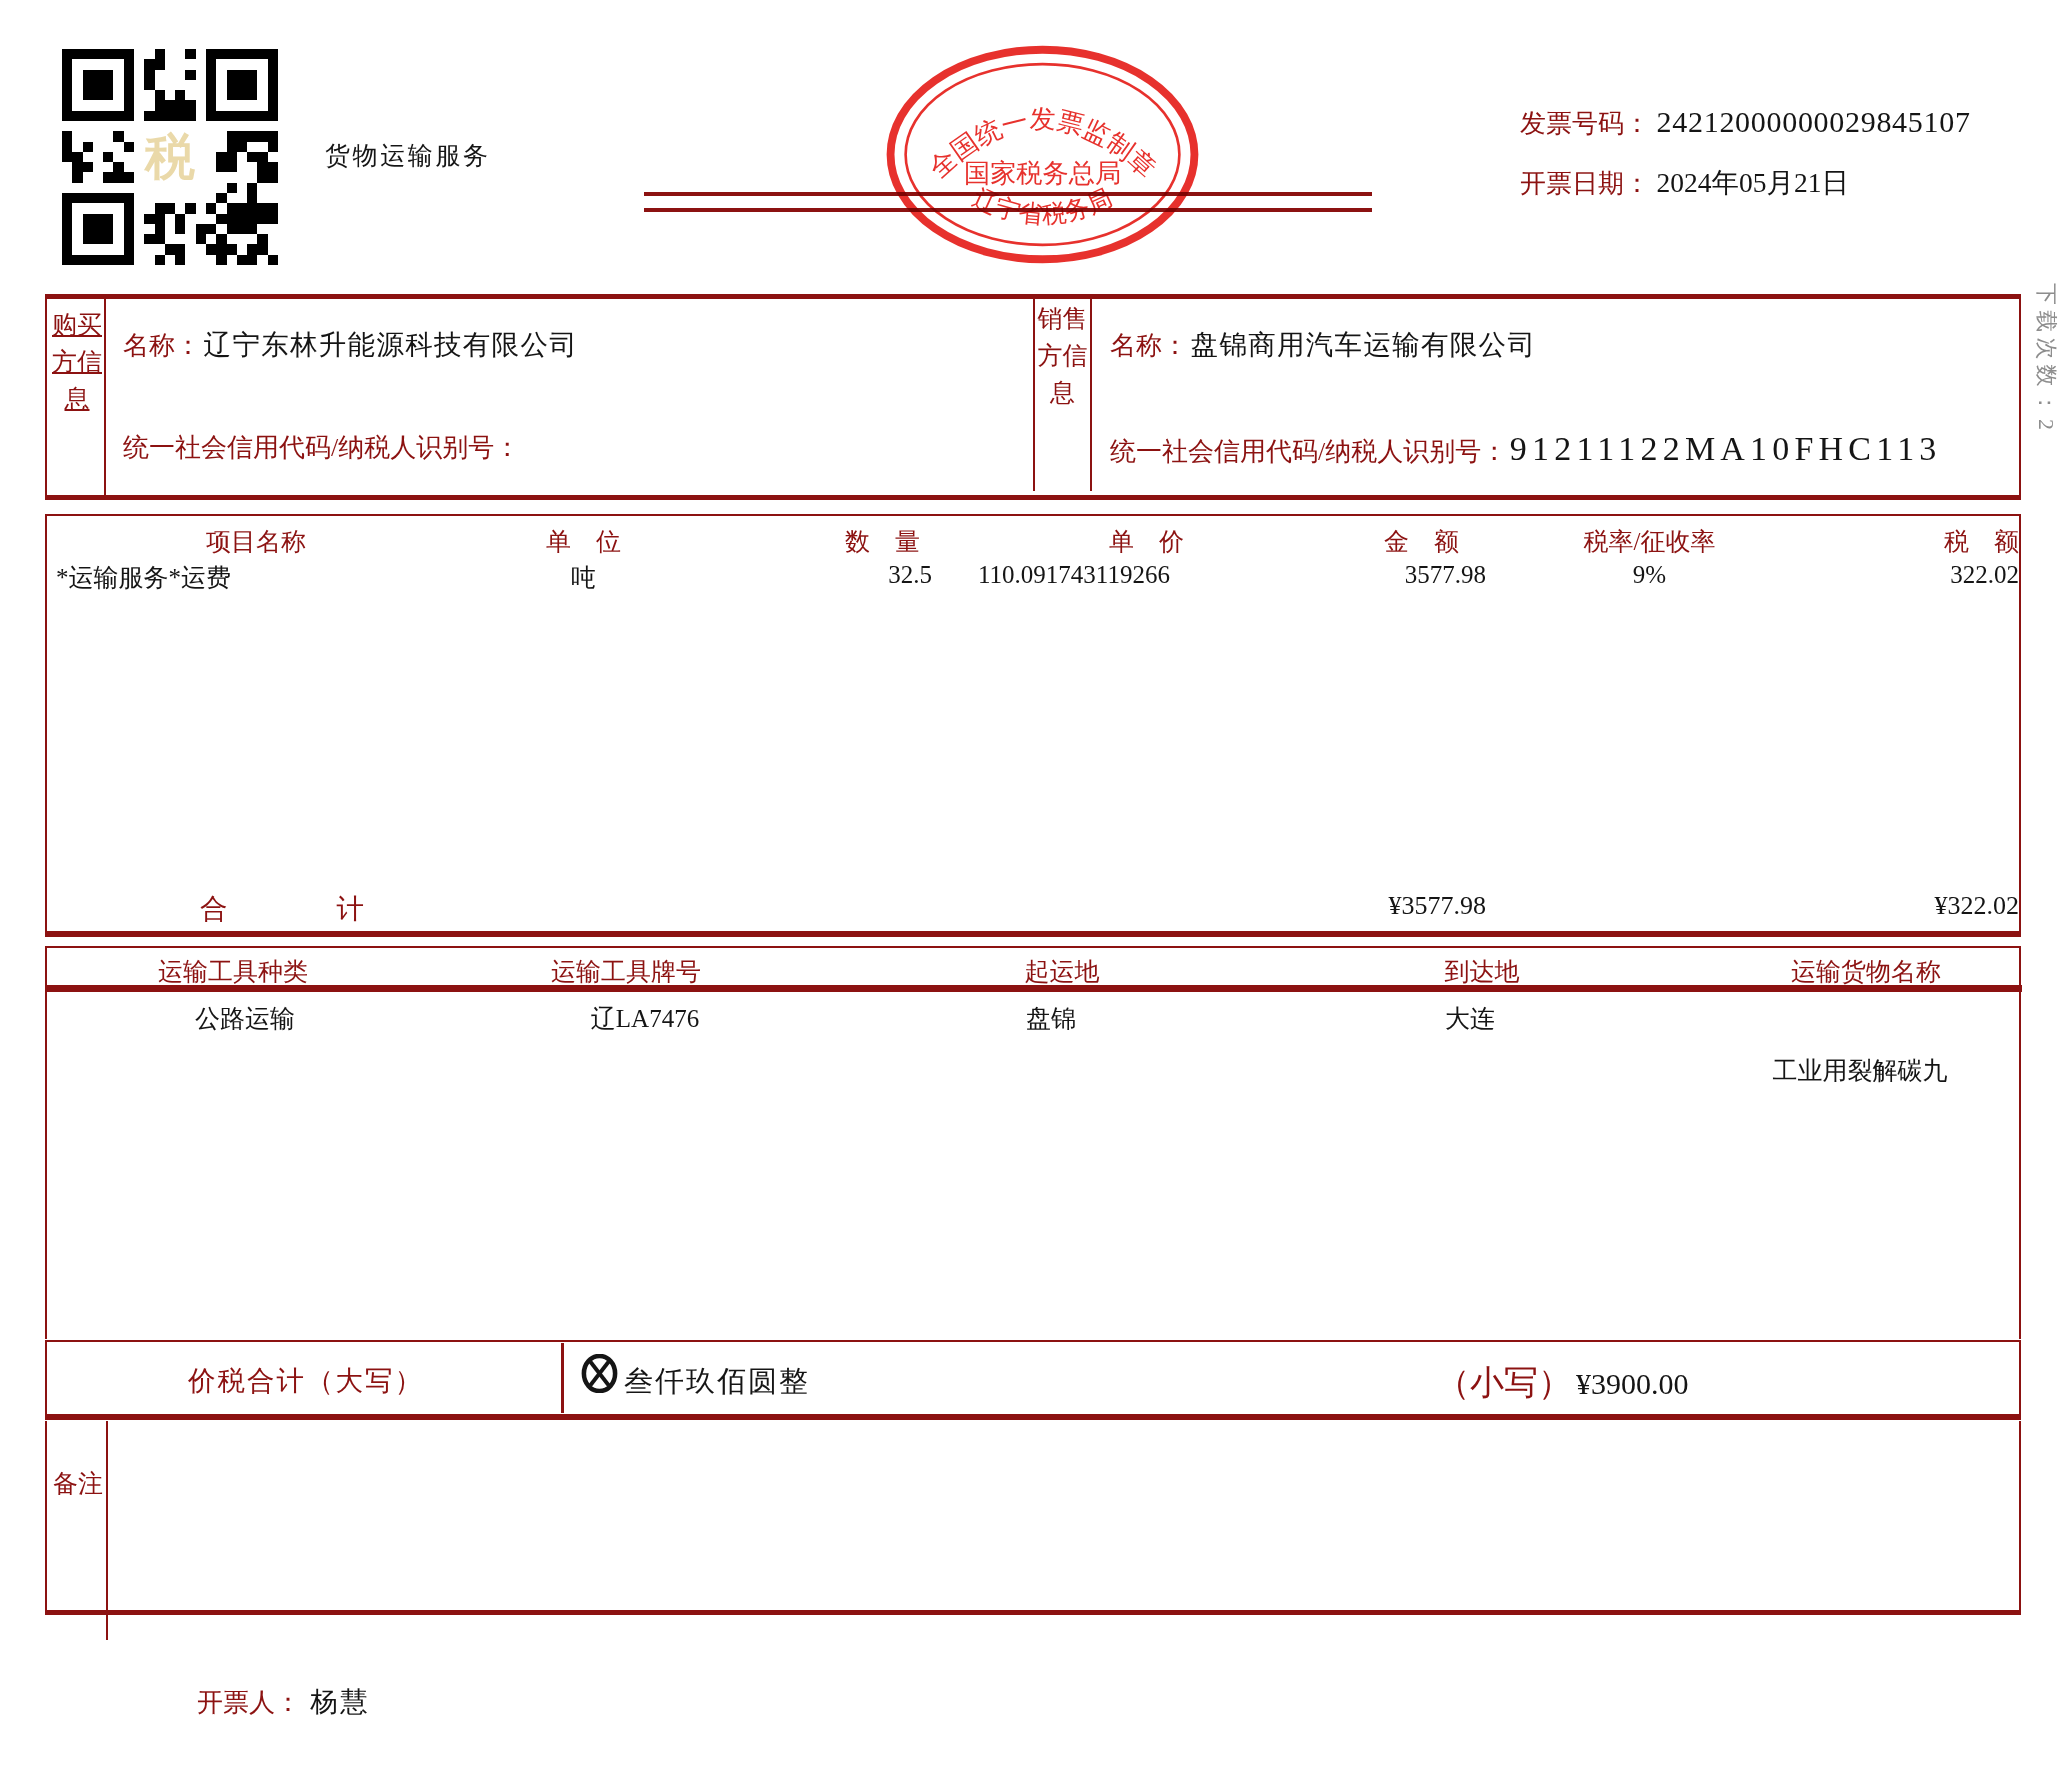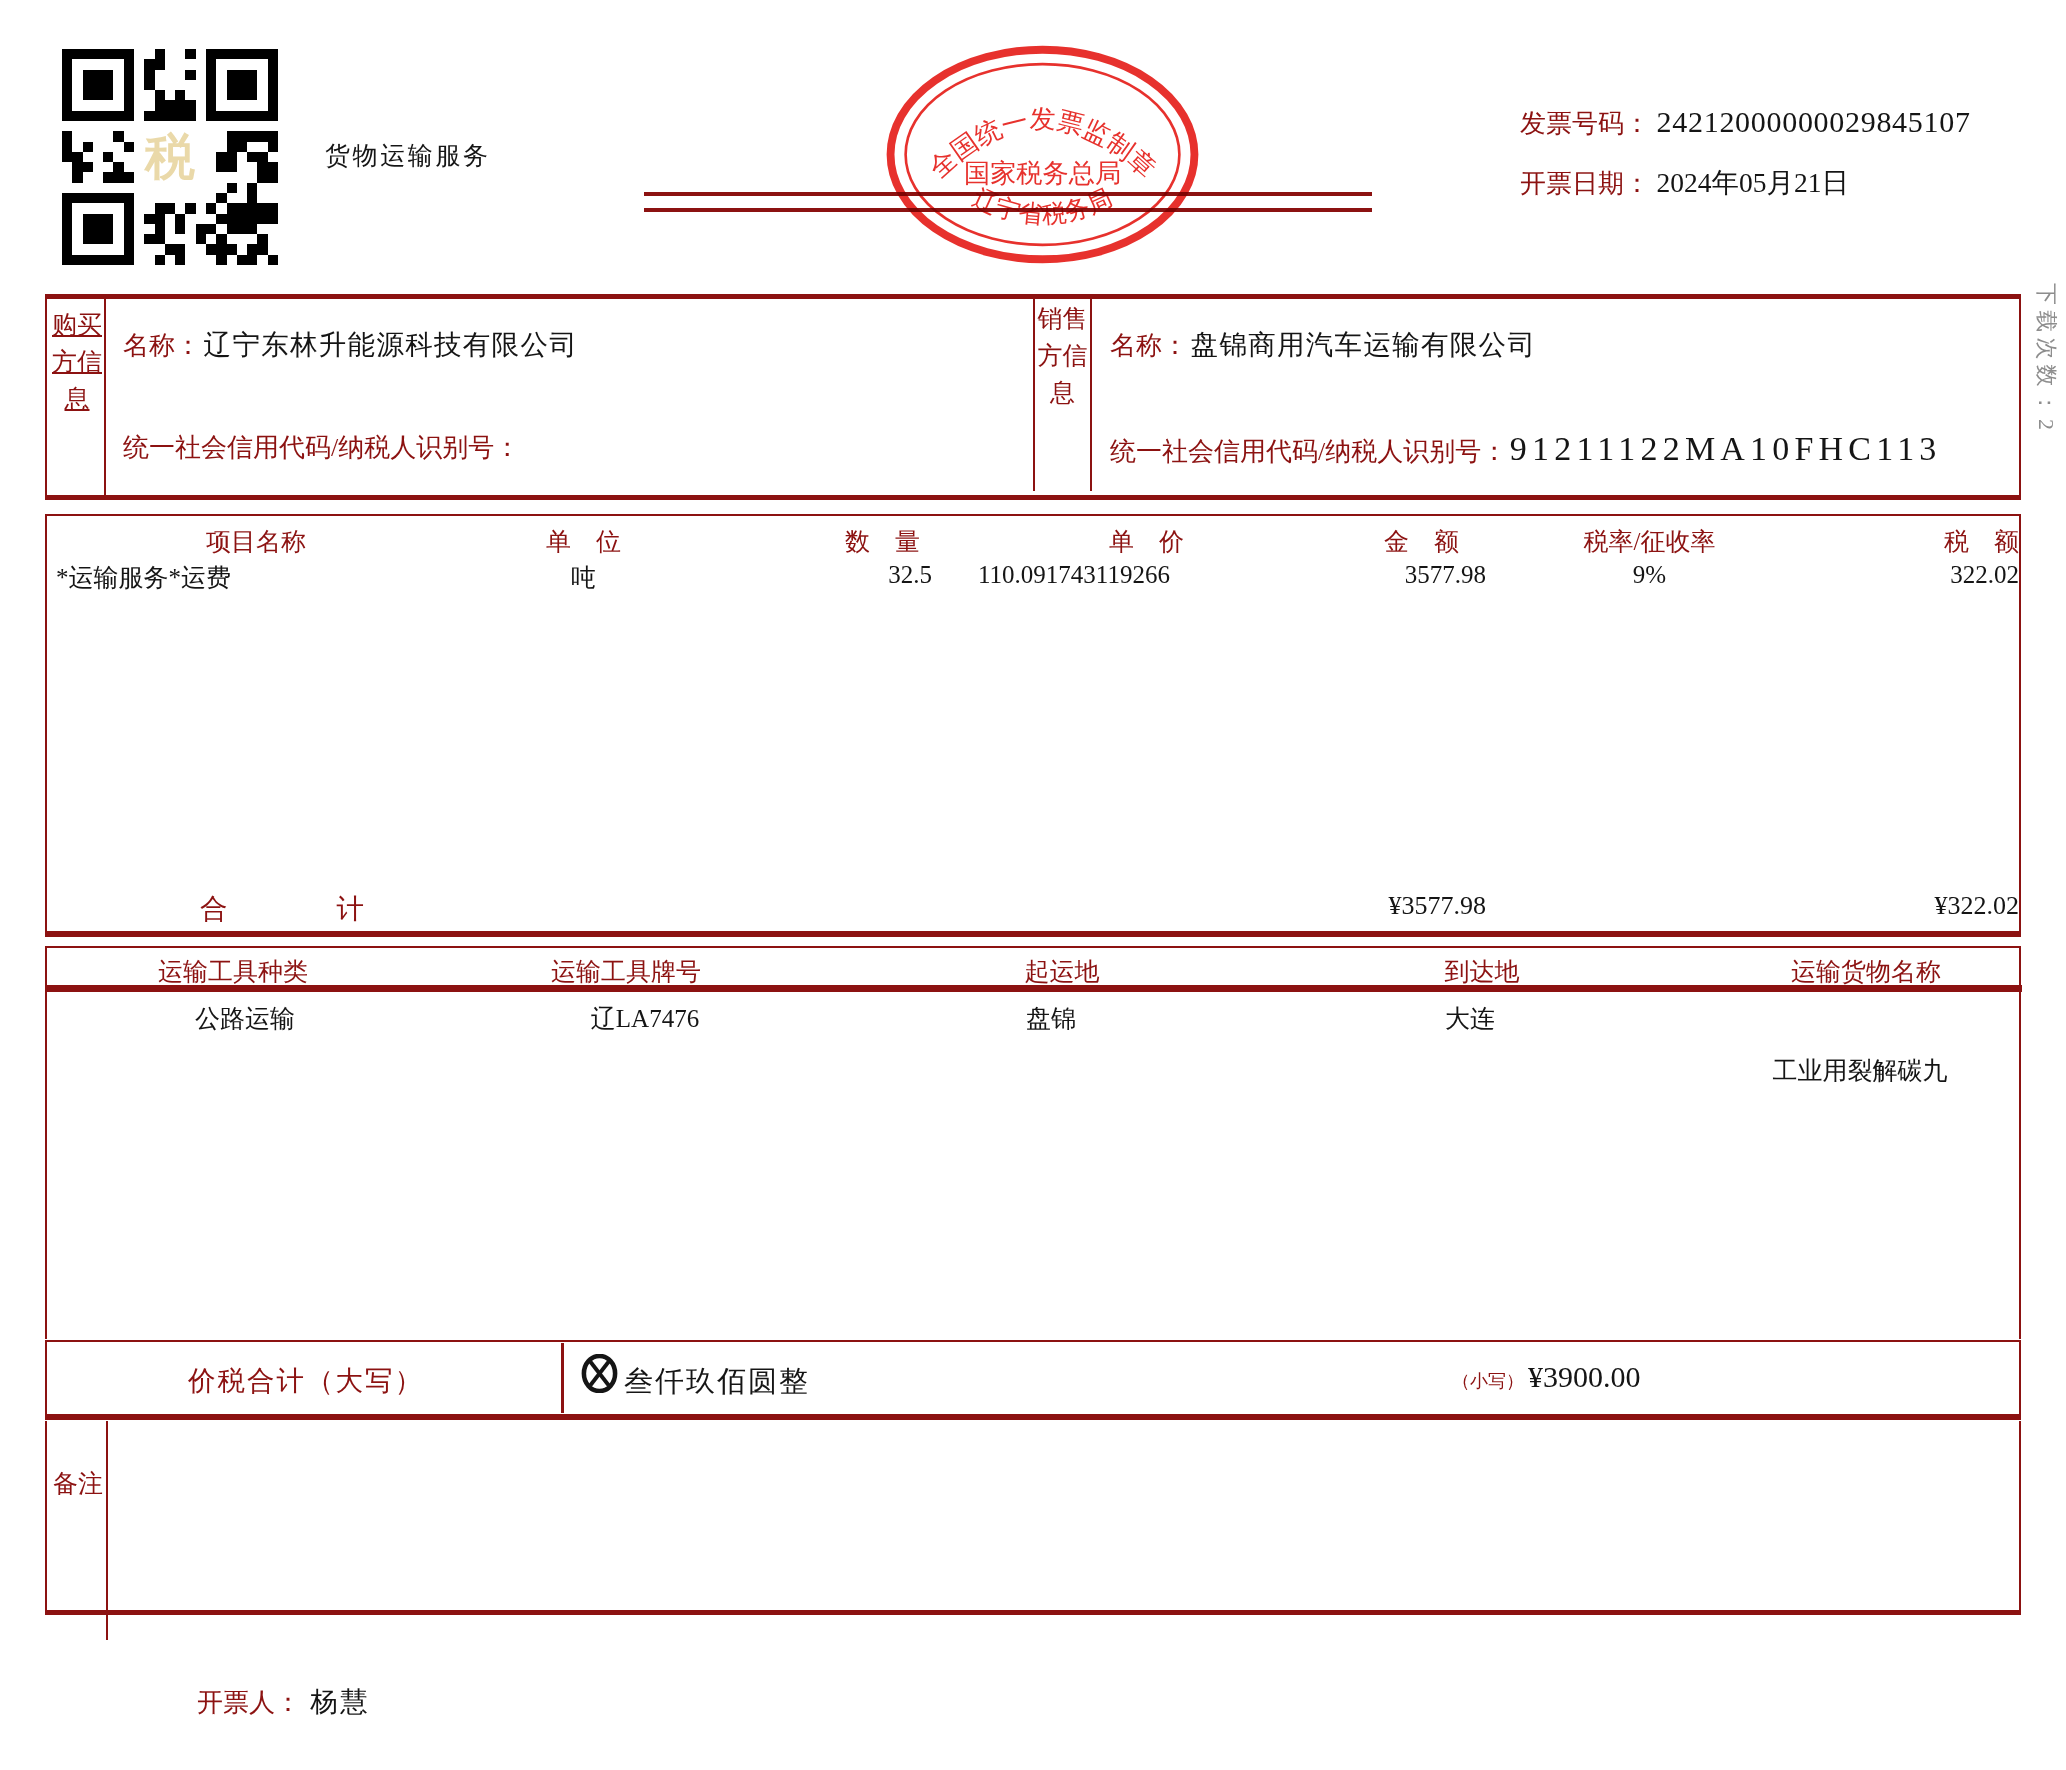--- a/index.html
+++ b/index.html
@@ -237,21 +237,21 @@
   <div class="box" style="left:45px;top:1340px;width:1972px;height:72px;border-width:2.6px 2.6px 6.6px 2.6px;"></div>
   <div class="hline" style="left:561px;top:1343px;width:2.6px;height:70px;"></div>
   <div class="th" style="left:50px;top:1363px;width:512px;font-size:27.5px;letter-spacing:2px;">价税合计（大写）</div>
   <svg class="abs" style="left:580px;top:1354px;width:39px;height:39px;" viewBox="0 0 60 60" xmlns="http://www.w3.org/2000/svg">
     <ellipse cx="30" cy="30" rx="24" ry="27" fill="none" stroke="#151515" stroke-width="7"></ellipse>
     <line x1="16" y1="12" x2="44" y2="48" stroke="#151515" stroke-width="6"></line>
     <line x1="44" y1="12" x2="16" y2="48" stroke="#151515" stroke-width="6"></line>
   </svg>
   <div class="td" style="left:624px;top:1362px;font-size:29px;letter-spacing:2px;">叁仟玖佰圆整</div>
   <div class="abs rowflex" style="left:1436px;top:1360px;gap:3.9px;">
-    <span class="red" style="font-size:18px;margin-left:16px;">（小写）</span>
+    <span class="red" style="font-size:34px;">（小写）</span>
     <span class="blk" style="font-size:30px;">¥3900.00</span>
   </div>
 
   <div class="box" style="left:45px;top:1421px;width:1972px;height:189px;border-width:0 2.6px 5.2px 2.6px;"></div>
   <div class="abs vlabel" style="left:50px;top:1421px;width:56px;height:189px;border-right:2.6px solid var(--red);line-height:66px;padding-top:29.5px;">备注</div>
 
   <div class="abs rowflex" style="left:197px;top:1684px;gap:9.2px;">
     <span class="red" style="font-size:26px;">开票人：</span>
     <span class="blk" style="font-size:27.5px;letter-spacing:2.6px;">杨慧</span>
   </div>

